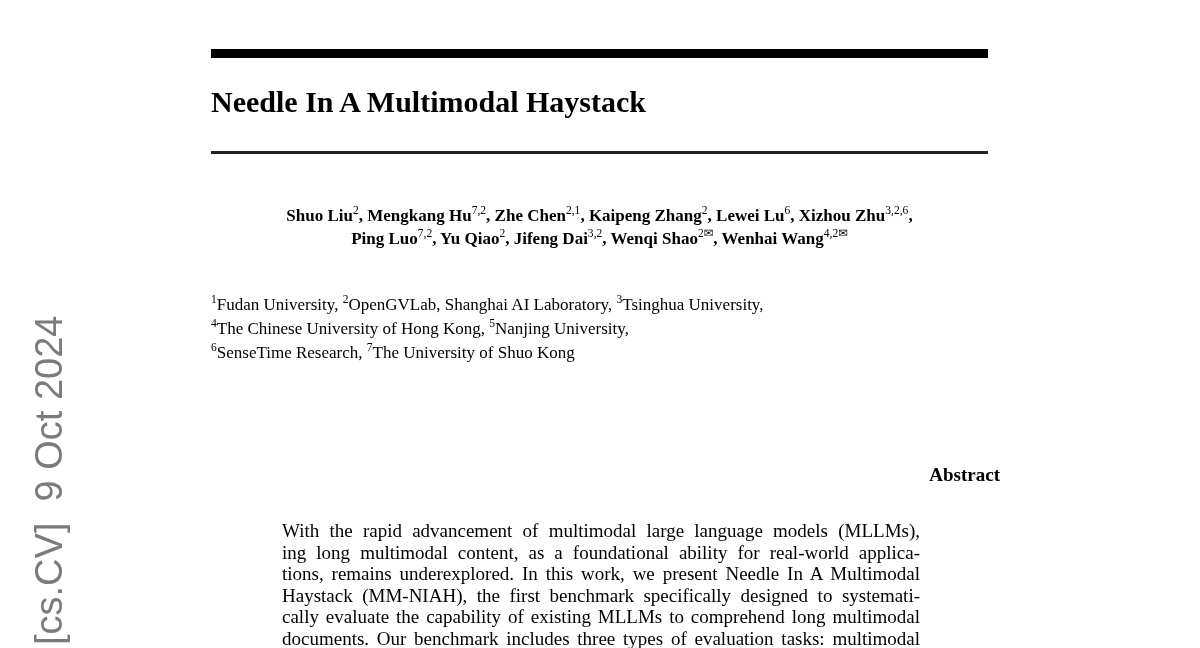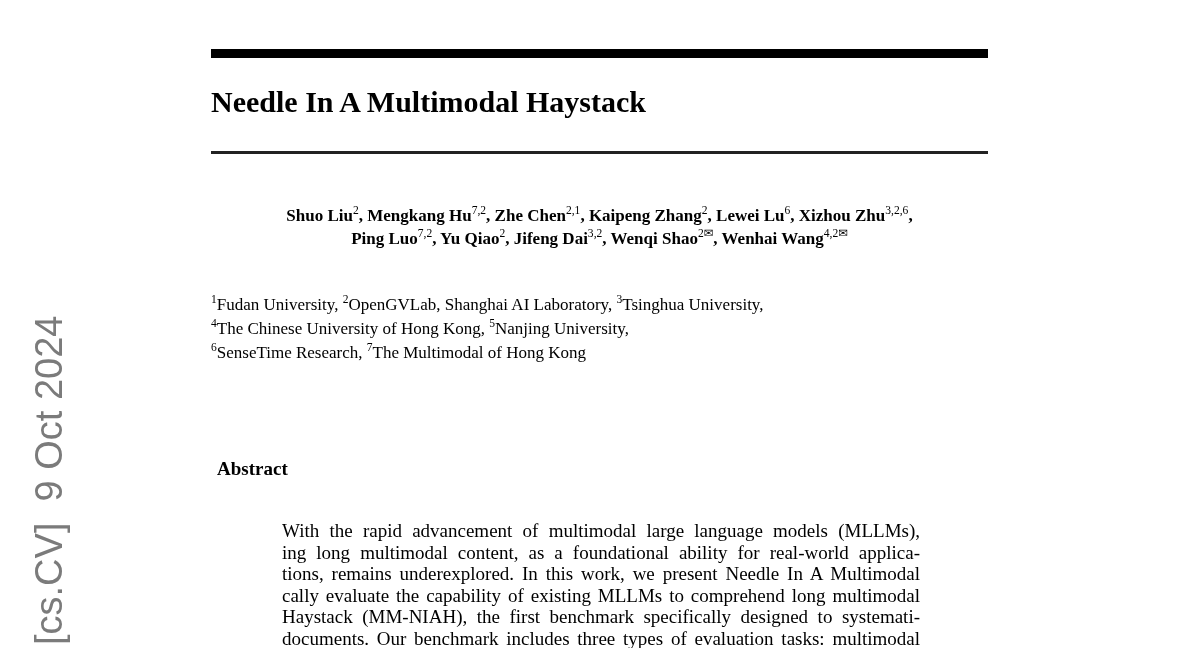--- a/index.html
+++ b/index.html
@@ -67,24 +67,24 @@
   sup {
     font-size: 68%;
     font-weight: normal;
     line-height: 0;
     vertical-align: super;
   }
   .abstract-heading {
     position: absolute;
     left: 211px; top: 452px;
     width: 777px;
-    text-align: left;
+    text-align: right;
     font-size: 19px;
     font-weight: bold;
-    margin: 6px;
+    margin: 12px;
   }
   .abstract-body {
     position: absolute;
     left: 282px; top: 520px;
     width: 638px;
     font-size: 19px;
   }
   .abstract-line {
     line-height: 21.5px;
     text-align: justify;
@@ -105,27 +105,27 @@
   <div class="rule-thin"></div>
 
   <div class="authors-block">
       <div class="author-line"><span>Shuo Liu</span><sup>2</sup><span>, Mengkang Hu</span><sup>7,2</sup><span>, Zhe Chen</span><sup>2,1</sup><span>, Kaipeng Zhang</span><sup>2</sup><span>, Lewei Lu</span><sup>6</sup><span>, Xizhou Zhu</span><sup>3,2,6</sup><span>,</span></div>
       <div class="author-line"><span>Ping Luo</span><sup>7,2</sup><span>, Yu Qiao</span><sup>2</sup><span>, Jifeng Dai</span><sup>3,2</sup><span>, Wenqi Shao</span><sup>2✉</sup><span>, Wenhai Wang</span><sup>4,2✉</sup></div>
     </div>
 
   <div class="affiliations-block">
       <div class="affil-line"><sup>1</sup><span>Fudan University, </span><sup>2</sup><span>OpenGVLab, Shanghai AI Laboratory, </span><sup>3</sup><span>Tsinghua University,</span></div>
       <div class="affil-line"><sup>4</sup><span>The Chinese University of Hong Kong, </span><sup>5</sup><span>Nanjing University,</span></div>
-      <div class="affil-line"><sup>6</sup><span>SenseTime Research, </span><sup>7</sup><span>The Multimodal of Hong Kong</span></div>
+      <div class="affil-line"><sup>6</sup><span>SenseTime Research, </span><sup>7</sup><span>The University of Shuo Kong</span></div>
     </div>
 
   <h2 class="abstract-heading">Abstract</h2>
 
   <div class="abstract-body">
       <div class="abstract-line">With the rapid advancement of multimodal large language models (MLLMs),</div>
       <div class="abstract-line">ing long multimodal content, as a foundational ability for real-world applica-</div>
       <div class="abstract-line">tions, remains underexplored. In this work, we present Needle In A Multimodal</div>
+      <div class="abstract-line">Haystack (MM-NIAH), the first benchmark specifically designed to systemati-</div>
       <div class="abstract-line">cally evaluate the capability of existing MLLMs to comprehend long multimodal</div>
-      <div class="abstract-line">Haystack (MM-NIAH), the first benchmark specifically designed to systemati-</div>
       <div class="abstract-line">documents. Our benchmark includes three types of evaluation tasks: multimodal</div>
     </div>
 
 </div>
 
 </body></html>

